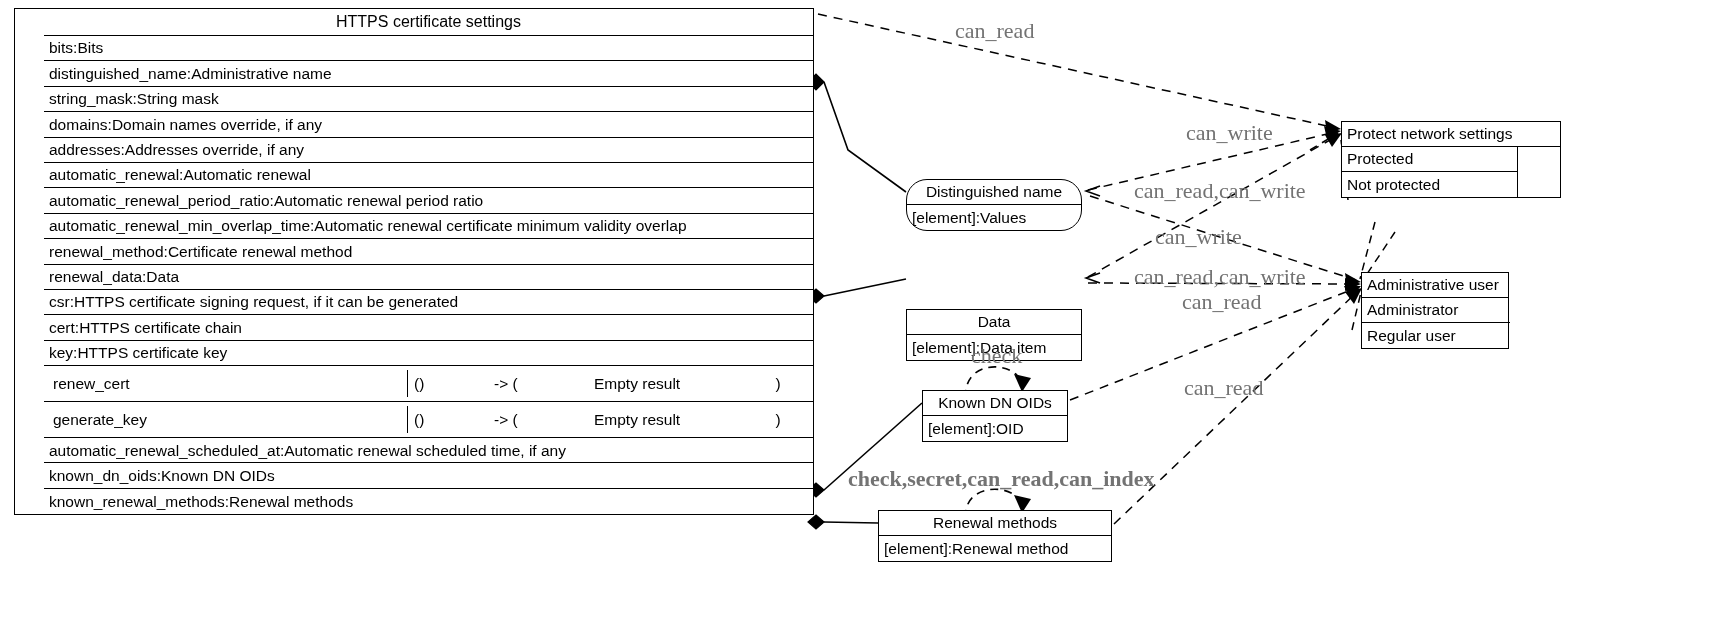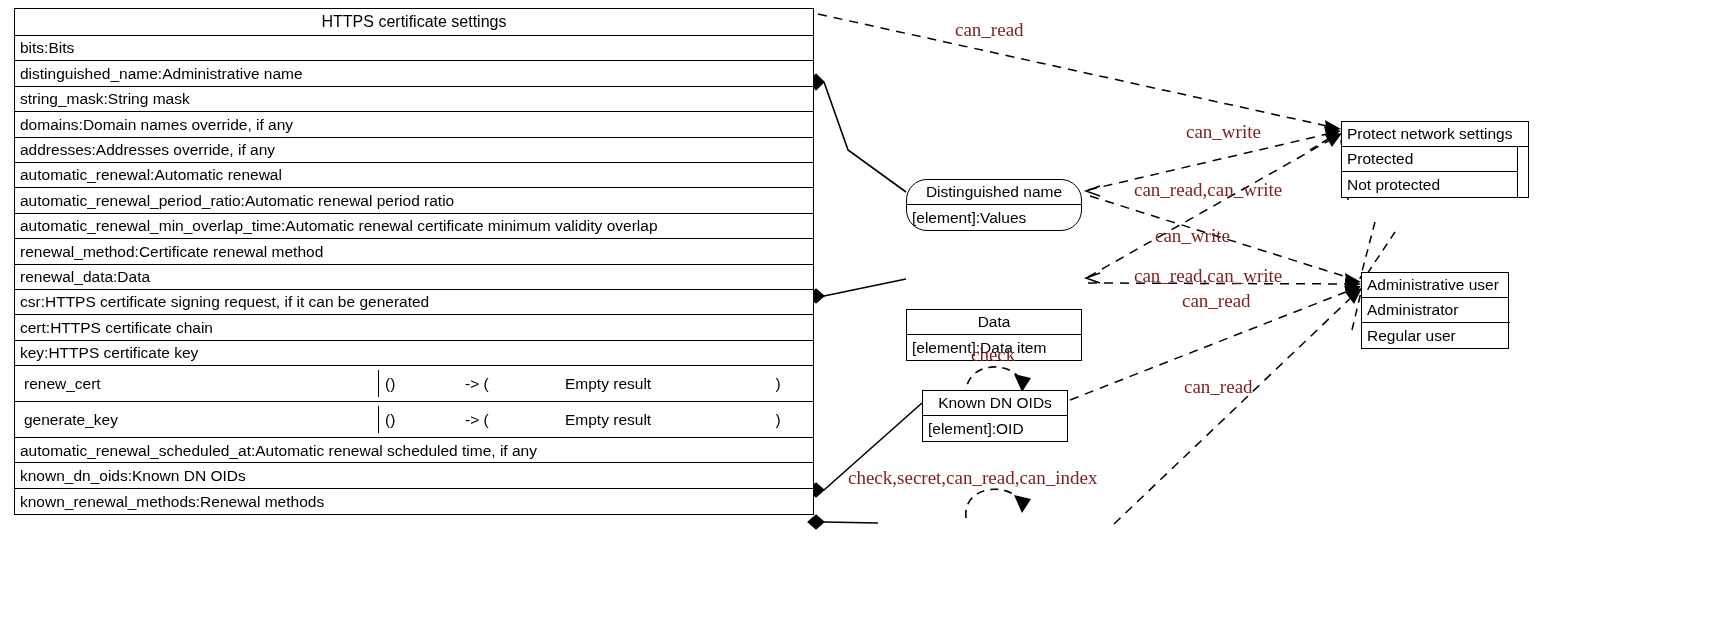--- a/index.html
+++ b/index.html
@@ -37,21 +37,21 @@
   }
   .uml-row:last-child { border-bottom: none; }
   .uml-title {
     justify-content: center;
     font-size: 16px;
   }
   .center { justify-content: center; }
 
   
   #main-class { left: 14px; top: 8px; width: 800px; }
-  #main-class .uml-row { height: 25.4px; }
+  #main-class .uml-row { height: 25.4px; margin-left: 29px; }
   #main-class .uml-title { height: 27px; }
 
   
   .op-row { padding: 4px !important; display: flex; }
   .op-name {
     box-sizing: border-box;
     width: 360px;
     padding: 2px 5px;
     display: flex;
     align-items: center;
@@ -74,35 +74,35 @@
   .op-sig .s-close { width: 50px; text-align: center; }
 
   
   .small-box .uml-row { height: 25px; font-size: 15.5px; }
 
   #box-dn    { left: 906px; top: 179px;  width: 176px; border-radius: 21px; }
   #box-data  { left: 906px; top: 266px;  width: 176px; margin-top: 43px; }
   #box-oids  { left: 922px; top: 390px;  width: 146px; }
   #box-renew { left: 878px; top: 510px;  width: 234px; }
 
-  #box-protect { left: 1341px; top: 121px; width: 188px; }
+  #box-protect { left: 1341px; top: 121px; width: 220px; }
   #box-admin   { left: 1361px; top: 272px; width: 148px; }
 
   
   #box-protect .uml-row:nth-child(2),
   #box-protect .uml-row:nth-child(3) { width: 176px; border-right: 1.6px solid #000; }
   #box-admin .uml-row:nth-child(2),
   #box-admin .uml-row:nth-child(3) { width: 148px; }
 
   
   .edge-label {
     position: absolute;
     font-family: "Liberation Serif", serif;
-    font-size: 19px;
-    color: #7f1d1d;
+    font-size: 22px;
+    color: #737373;
     white-space: nowrap;
     line-height: 1;
   }
 
   svg.links {
     position: absolute;
     left: 0; top: 0;
     width: 1728px;
     height: 632px;
     pointer-events: none;
@@ -216,20 +216,24 @@
   <div class="uml-box small-box" id="box-data">
     <div class="uml-row uml-title center">Data</div>
     <div class="uml-row">[element]:Data item</div>
   </div>
 
   <div class="uml-box small-box" id="box-oids">
     <div class="uml-row uml-title center">Known DN OIDs</div>
     <div class="uml-row">[element]:OID</div>
   </div>
 
+  <div class="uml-box small-box" id="box-renew">
+    <div class="uml-row uml-title center">Renewal methods</div>
+    <div class="uml-row">[element]:Renewal method</div>
+  </div>
 
   <div class="uml-box small-box" id="box-protect">
     <div class="uml-row uml-title" style="justify-content:flex-start">Protect network settings</div>
     <div class="uml-row">Protected</div>
     <div class="uml-row">Not protected</div>
   </div>
 
   <div class="uml-box small-box" id="box-admin">
     <div class="uml-row uml-title" style="justify-content:flex-start">Administrative user</div>
     <div class="uml-row">Administrator</div>
@@ -245,15 +249,15 @@
   <div class="edge-label" style="left:1155px; top:226px;">can_write</div>
 
   <div class="edge-label" style="left:1134px; top:266px;">can_read,can_write</div>
 
   <div class="edge-label" style="left:1182px; top:291px;">can_read</div>
 
   <div class="edge-label" style="left:971px; top:345px;">check</div>
 
   <div class="edge-label" style="left:1184px; top:377px;">can_read</div>
 
-  <div class="edge-label" style="left:848px; top:468px;">check,secret,can_read,can_index</div>
+  <div class="edge-label" style="left:848px; top:468px;font-weight:bold;">check,secret,can_read,can_index</div>
 
 </div>
 
 </body></html>

